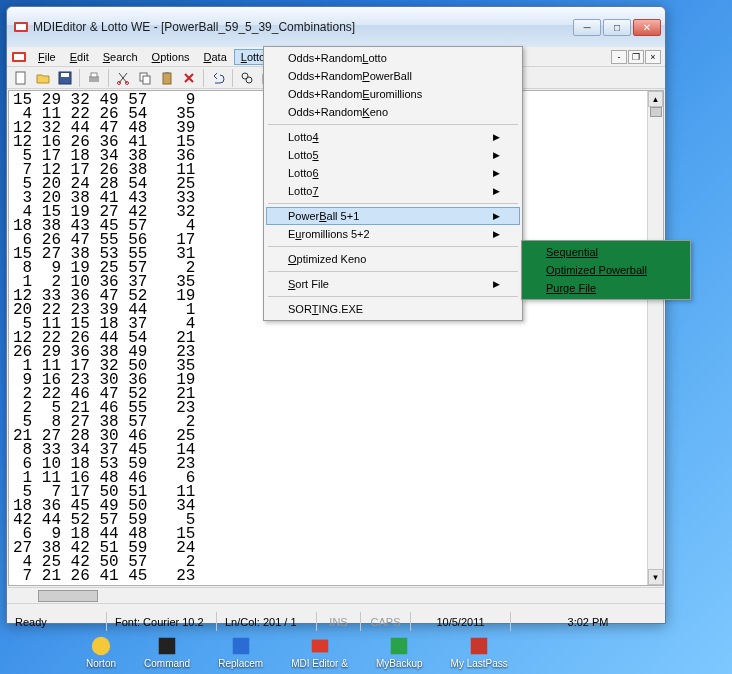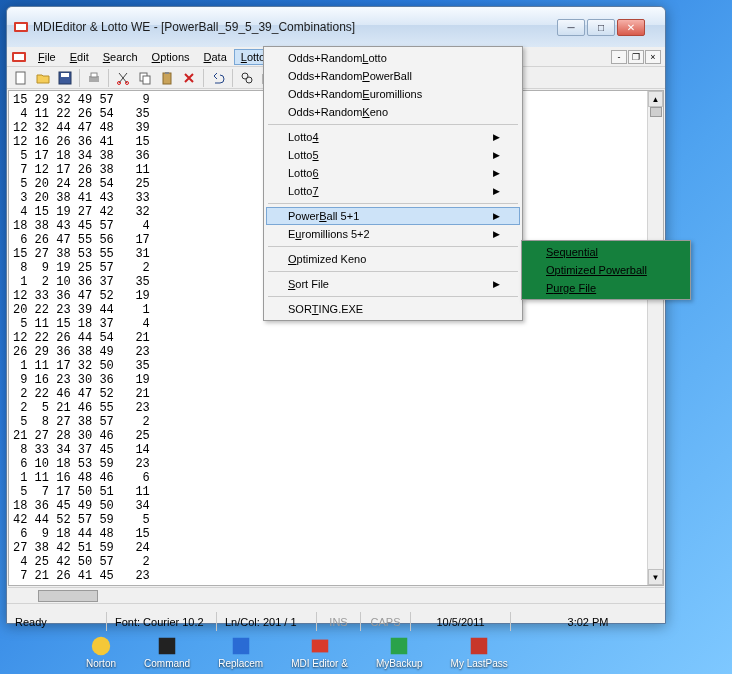--- a/index.html
+++ b/index.html
@@ -19,21 +19,21 @@
     background: #f0f0f0;
     border: 1px solid #5a7aa0;
     border-radius: 6px 6px 0 0;
     box-shadow: 0 2px 14px rgba(0,0,0,.35);
     display: flex; flex-direction: column;
   }
   .titlebar {
     height: 44px;
     background: linear-gradient(#f7fbff,#dbe8f6 45%,#c6d9ee 46%,#dbe8f6);
     border-radius: 6px 6px 0 0;
-    display: flex; align-items: center; padding: 0 20px 0 6px;
+    display: flex; align-items: center; padding: 0 4px 0 6px;
     color: #1c1c1c;
   }
   .titlebar .ticon { width: 16px; height: 16px; margin-right: 4px; }
   .title { flex:1; font-size: 12px; }
   .winbtns { display:flex; gap:2px; }
   .winbtn {
     width: 28px; height: 17px; border-radius: 2px;
     background: linear-gradient(#f3f7fd,#cfe0f1);
     border:1px solid #8fa7c2;
     display:flex; align-items:center; justify-content:center;
@@ -51,21 +51,21 @@
   .mdi-btns { margin-left:auto; display:flex; gap:1px; }
   .mdi-btn { width:16px; height:14px; border:1px solid #aaa; background:#f6f6f6; font-size:9px; display:flex; align-items:center; justify-content:center;}
   .toolbar {
     height: 24px; background:#f0f0f0; border-bottom:1px solid #d3d3d3;
     display:flex; align-items:center; padding: 0 4px; gap:2px;
   }
   .tbtn { width:20px; height:20px; display:flex; align-items:center; justify-content:center; border:1px solid transparent; }
   .tsep { width:1px; height:18px; background:#c8c8c8; margin:0 2px; }
   .client { flex:1; display:flex; background:#fff; border:1px solid #b0b0b0; margin:1px; position:relative; }
   .textarea {
-    flex:1; font-family: "Courier New", monospace; font-size: 12px;
+    flex:1; font-family: "Courier New", monospace; font-size: 16px;
     white-space: pre; padding: 2px 4px; overflow:hidden; line-height:14px;
     color:#000;
   }
   .vscroll { width:16px; background:#f0f0f0; border-left:1px solid #d3d3d3; position:relative;}
   .vscroll .arrow { height:16px; background:#e8e8e8; border:1px solid #c0c0c0; display:flex; align-items:center; justify-content:center; font-size:8px;}
   .vscroll .thumb { position:absolute; top:16px; left:2px; width:12px; height:10px; background:#cfcfcf; border:1px solid #9a9a9a;}
   .hscroll { height:16px; background:#f0f0f0; border-top:1px solid #d3d3d3; margin:0 1px 1px 1px; position:relative;}
   .hscroll .thumb { position:absolute; left:30px; top:2px; width:60px; height:12px; background:#cfcfcf; border:1px solid #9a9a9a;}
   .statusbar {
     height: 20px; background:#f0f0f0; border-top:1px solid #d3d3d3;

